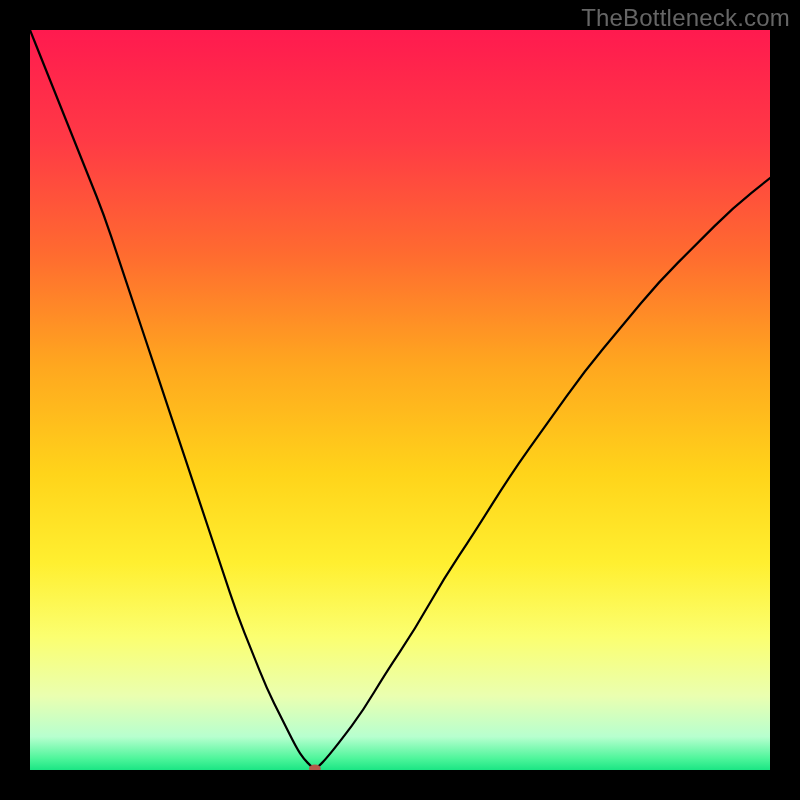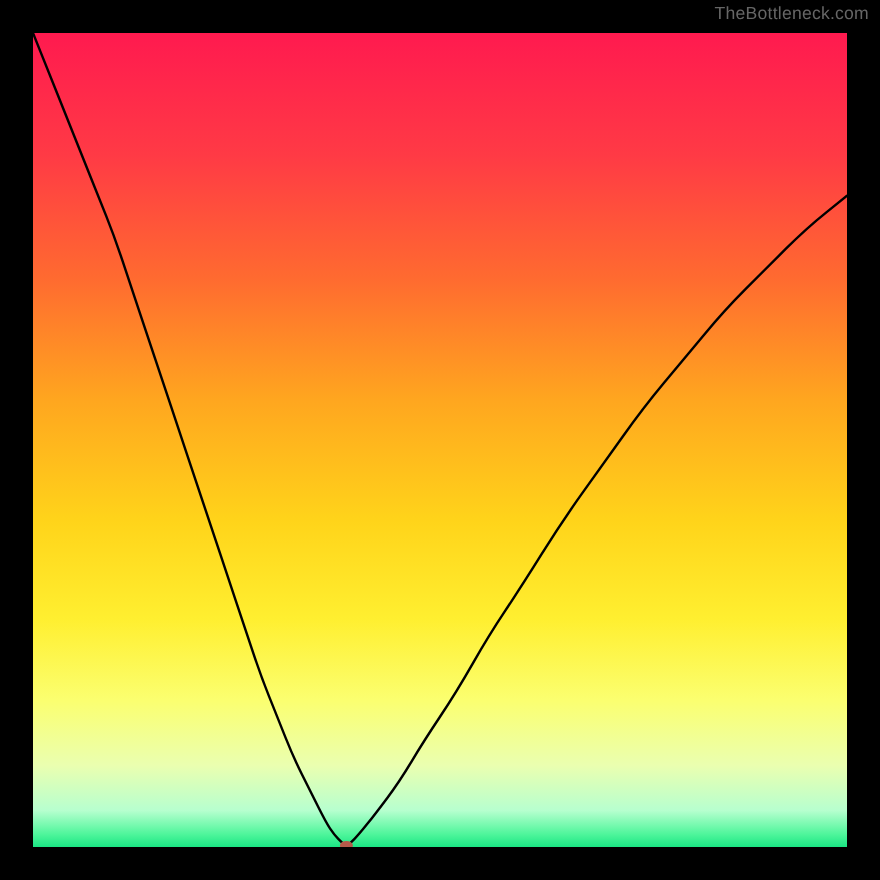--- a/index.html
+++ b/index.html
@@ -15,21 +15,21 @@
     position: relative;
     width: 800px;
     height: 800px;
     background: #000;
   }
   .watermark {
     position: absolute;
     top: 4px;
     right: 10px;
     color: #666;
-    font-size: 16px;
+    font-size: 24px;
     font-weight: 400;
     letter-spacing: 0.2px;
     z-index: 5;
     font-family: Arial, Helvetica, sans-serif;
   }
   .plot-area {
     position: absolute;
     left: 30px;
     top: 30px;
     width: 740px;

